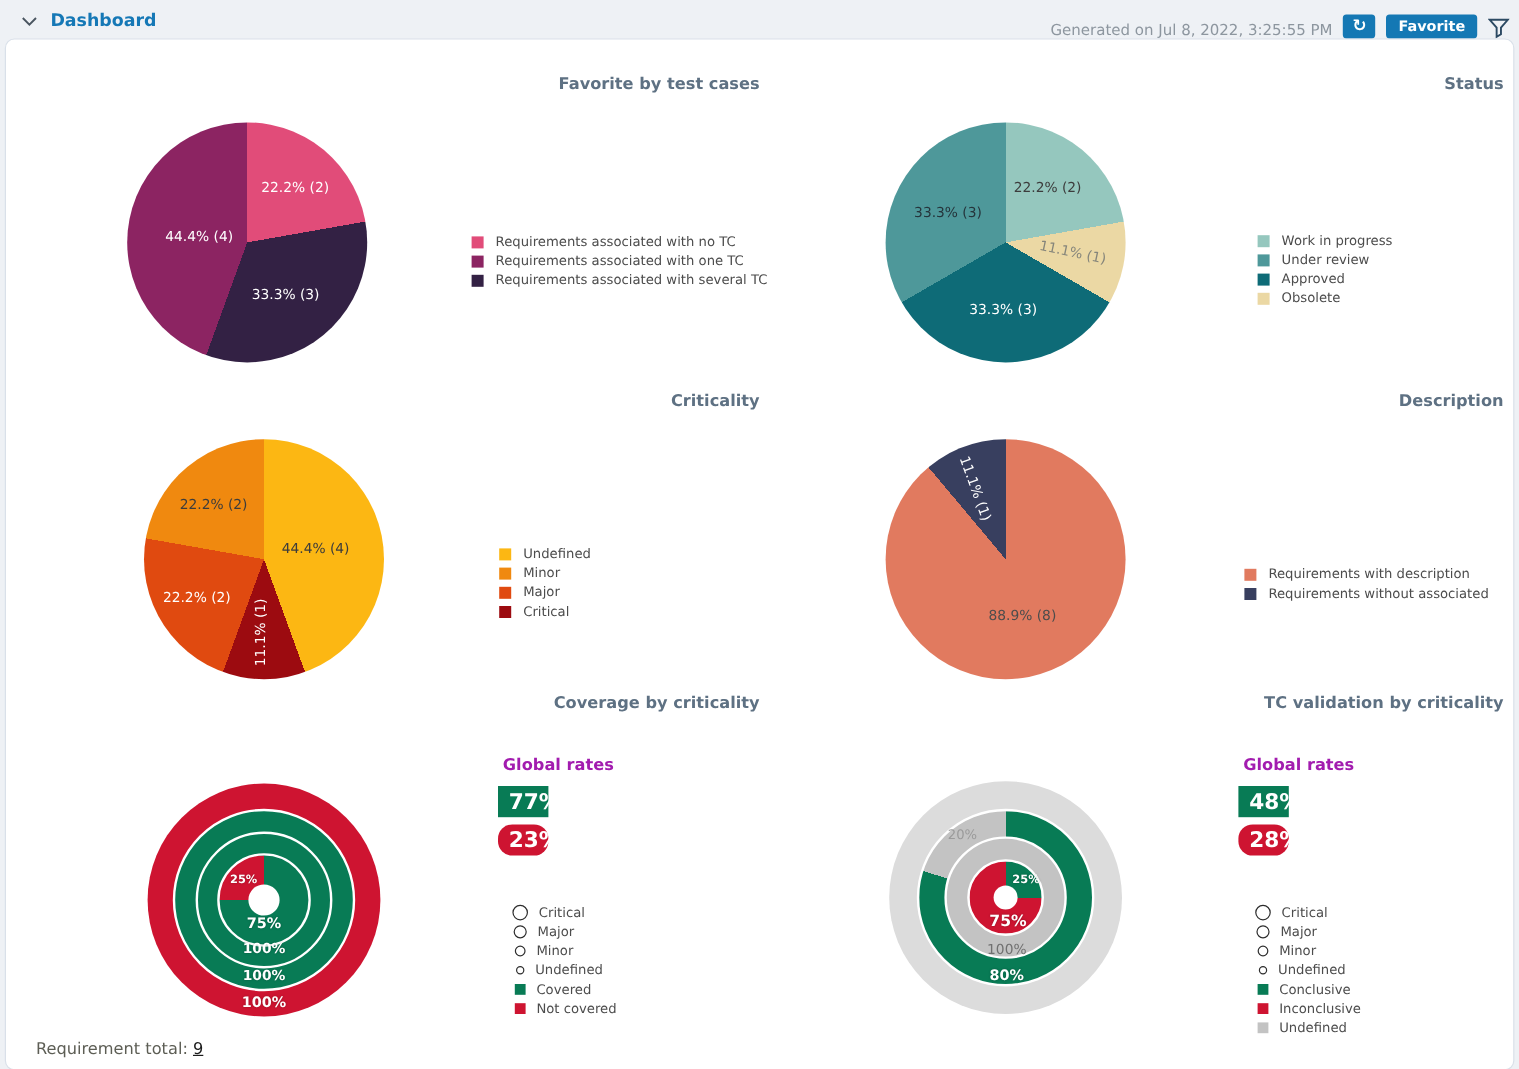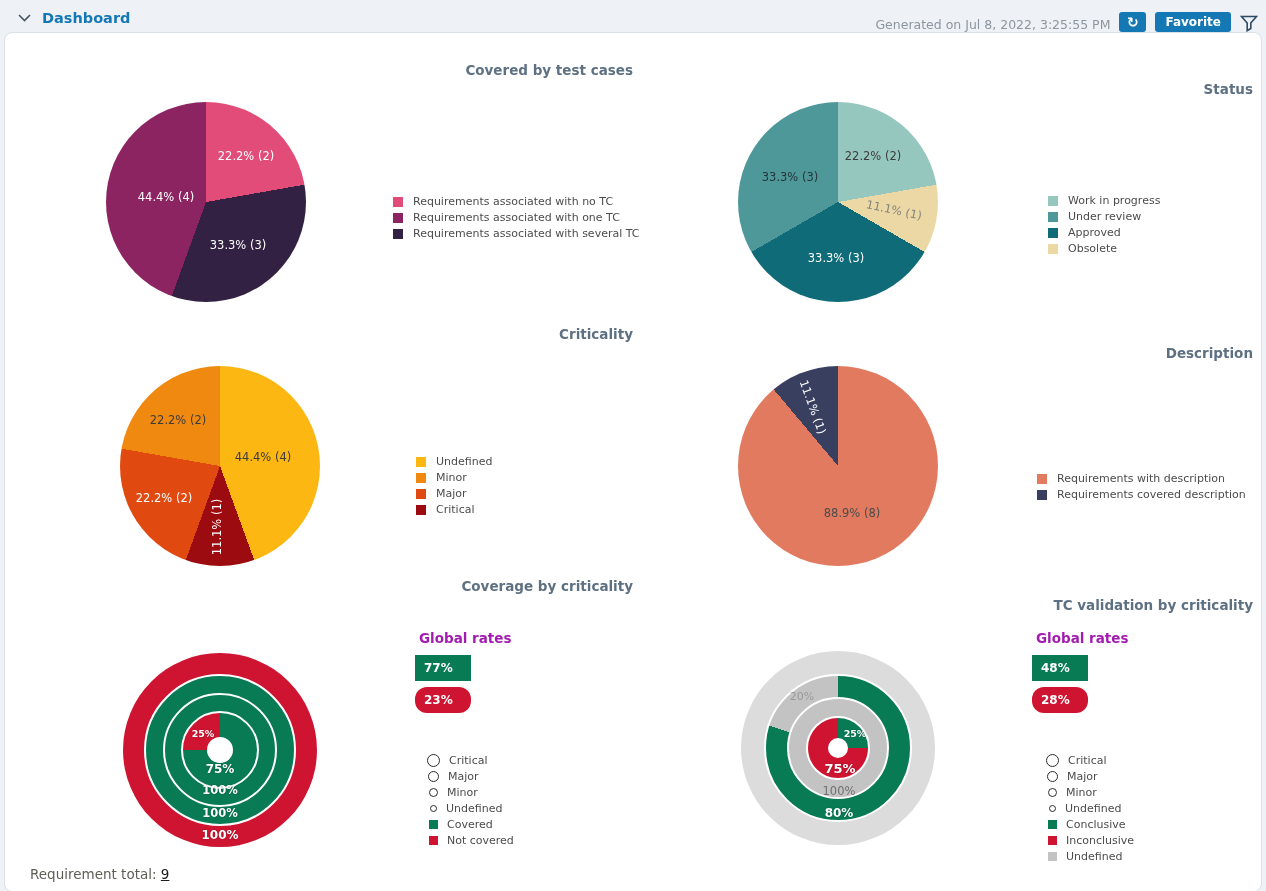--- a/index.html
+++ b/index.html
@@ -19,21 +19,21 @@
        font-weight:bold;height:20px;display:flex;align-items:center;justify-content:center;
        font-family:inherit;cursor:pointer;}
   .btn-refresh{width:27px;font-size:14px;line-height:1;}
   .btn-favorite{padding:0 10px;}
   .funnel{display:flex;align-items:center;cursor:pointer;}
   
   .card{position:absolute;left:4px;top:32px;width:1256px;height:858px;background:#fff;
         border:1px solid #d9e0e9;border-radius:8px;}
   
   .panel-title{position:absolute;font-size:13.5px;font-weight:bold;color:#5e7183;white-space:nowrap;}
-  .pt-l{right:633px;} .pt-r{right:13px;margin-top:19px;}
+  .pt-l{right:633px;} .pt-r{right:13px;}
   .row1{top:62px;} .row2{top:326px;} .row3{top:578px;}
   
   .pie{position:absolute;width:200px;height:200px;border-radius:50%;}
   #pie-coverage{left:106px;top:102px;
     background:conic-gradient(#e14c79 0 80deg,#332144 80deg 200deg,#8c2462 200deg 360deg);}
   #pie-status{left:738px;top:102px;
     background:conic-gradient(#95c7be 0 80deg,#ebd8a4 80deg 120deg,#0e6b77 120deg 240deg,#4e989a 240deg 360deg);}
   #pie-criticality{left:120px;top:366px;
     background:conic-gradient(#fcb713 0 160deg,#9c0b10 160deg 200deg,#e04a10 200deg 280deg,#f0890f 280deg 360deg);}
   #pie-description{left:738px;top:366px;
@@ -73,21 +73,21 @@
   .circ.c1{width:11px;height:11px;flex:0 0 11px;margin-left:1px;}
   .circ.c2{width:9px;height:9px;flex:0 0 9px;margin-left:2px;}
   .circ.c3{width:7px;height:7px;flex:0 0 7px;margin-left:3px;}
   .sq{width:9px;height:9px;flex:0 0 9px;margin-left:2px;}
   .sq.green{background:#087b55;} .sq.red{background:#ce1431;} .sq.gray{background:#c3c3c3;}
   .ringlegend .lrow span.txt{margin-left:9px;}
   #leg-covcrit{left:427px;top:754px;}
   #leg-tcval{left:1046px;top:754px;}
   
   .gr-title{position:absolute;font-size:13.5px;font-weight:bold;color:#a21caf;white-space:nowrap;}
-  .badge{position:absolute;width:56px;height:26px;color:#fff;font-weight:bold;font-size:12px;
+  .badge{position:absolute;width:42px;height:26px;color:#fff;font-weight:bold;font-size:18px;
          display:flex;align-items:center;padding-left:9px;box-sizing:border-box;}
   .badge.green{background:#087b55;} .badge.red{background:#ce1431;border-radius:12px;}
   #gr1{left:419px;top:630px;} #gr2{left:1036px;top:630px;}
   #b1p{left:415px;top:655px;} #b1n{left:415px;top:687px;}
   #b2p{left:1032px;top:655px;} #b2n{left:1032px;top:687px;}
   
   .ring{position:absolute;border-radius:50%;transform:translate(-50%,-50%);box-sizing:border-box;}
   .ring.sep{border:2px solid #fff;}
   #cov-r1{left:220px;top:750px;width:194px;height:194px;background:#ce1431;}
   #cov-r2{left:220px;top:750px;width:152px;height:152px;background:#087b55;}
@@ -139,21 +139,21 @@
     <span class="funnel">
       <svg width="18" height="17" viewBox="0 0 18 17">
           <path d="M1.5 1.5h15l-5.7 6.6v5.4l-3.6 2.2V8.1z" fill="none" stroke="#2c4a63" stroke-width="1.6"></path>
         </svg>
     </span>
   </div>
 </div>
 
 <div class="card"></div>
 
-<div class="panel-title pt-l row1">Covered by test cases</div>
+<div class="panel-title pt-l row1">Favorite by test cases</div>
 <div class="panel-title pt-r row1">Status</div>
 <div class="panel-title pt-l row2">Criticality</div>
 <div class="panel-title pt-r row2">Description</div>
 <div class="panel-title pt-l row3">Coverage by criticality</div>
 <div class="panel-title pt-r row3">TC validation by criticality</div>
 
 <div class="pie" id="pie-coverage"></div>
 <div class="lbl white" id="c1s0">22.2% (2)</div>
 <div class="lbl white" id="c1s1">33.3% (3)</div>
 <div class="lbl white" id="c1s2">44.4% (4)</div>
@@ -223,21 +223,21 @@
 <div class="pie" id="pie-description"></div>
 <div class="lbl" id="c4s0">88.9% (8)</div>
 <div class="lbl white" id="c4s1">11.1% (1)</div>
 <div class="legend" id="leg-description">
   <div class="lrow r0">
       <span class="sw"></span>
       <span class="txt">Requirements with description</span>
     </div>
   <div class="lrow r1">
       <span class="sw"></span>
-      <span class="txt">Requirements covered description</span>
+      <span class="txt">Requirements without associated</span>
     </div>
 </div>
 
 <div class="ring" id="cov-r1"></div>
 <div class="ring sep" id="cov-r2"></div>
 <div class="ring sep" id="cov-r3"></div>
 <div class="ring sep" id="cov-r4"></div>
 <div class="ring" id="cov-hole"></div>
 <div class="rlbl" id="r1l0">25%</div>
 <div class="rlbl" id="r1l1">75%</div>

